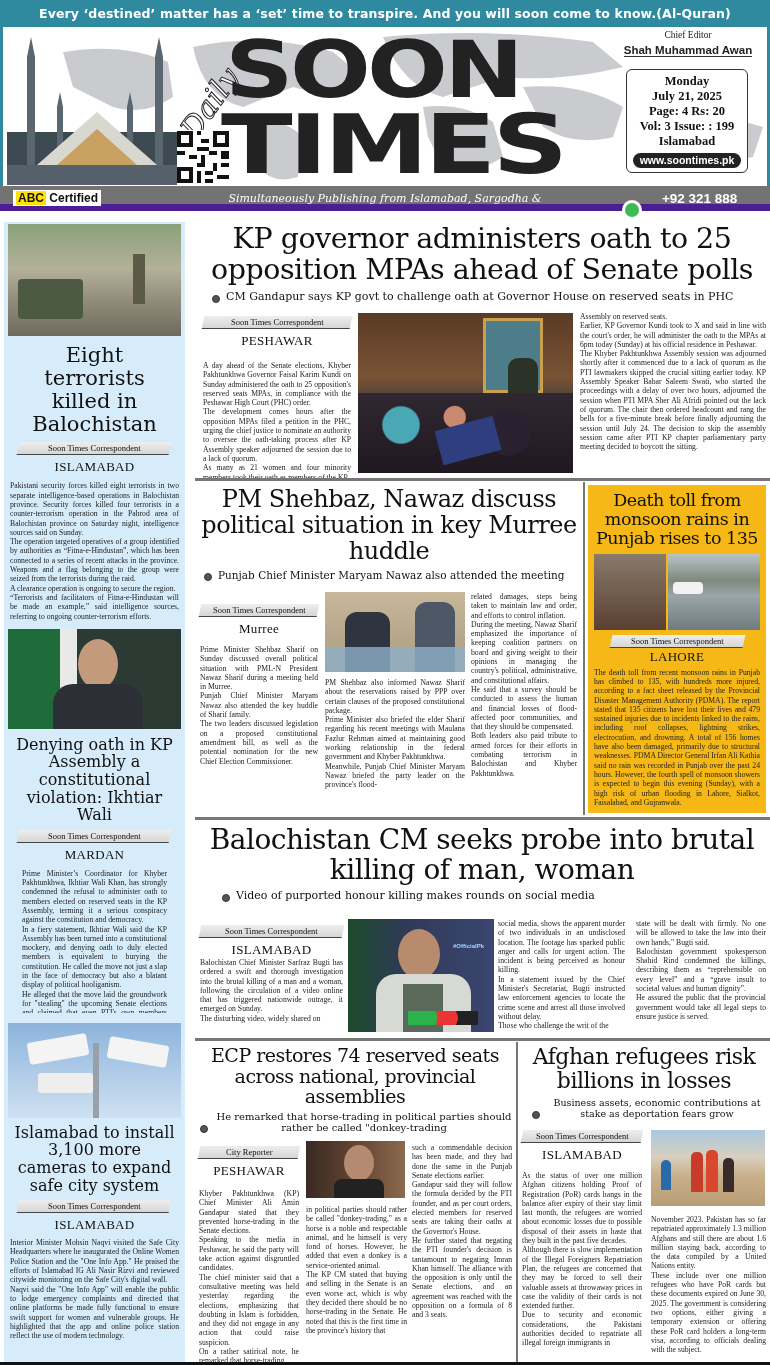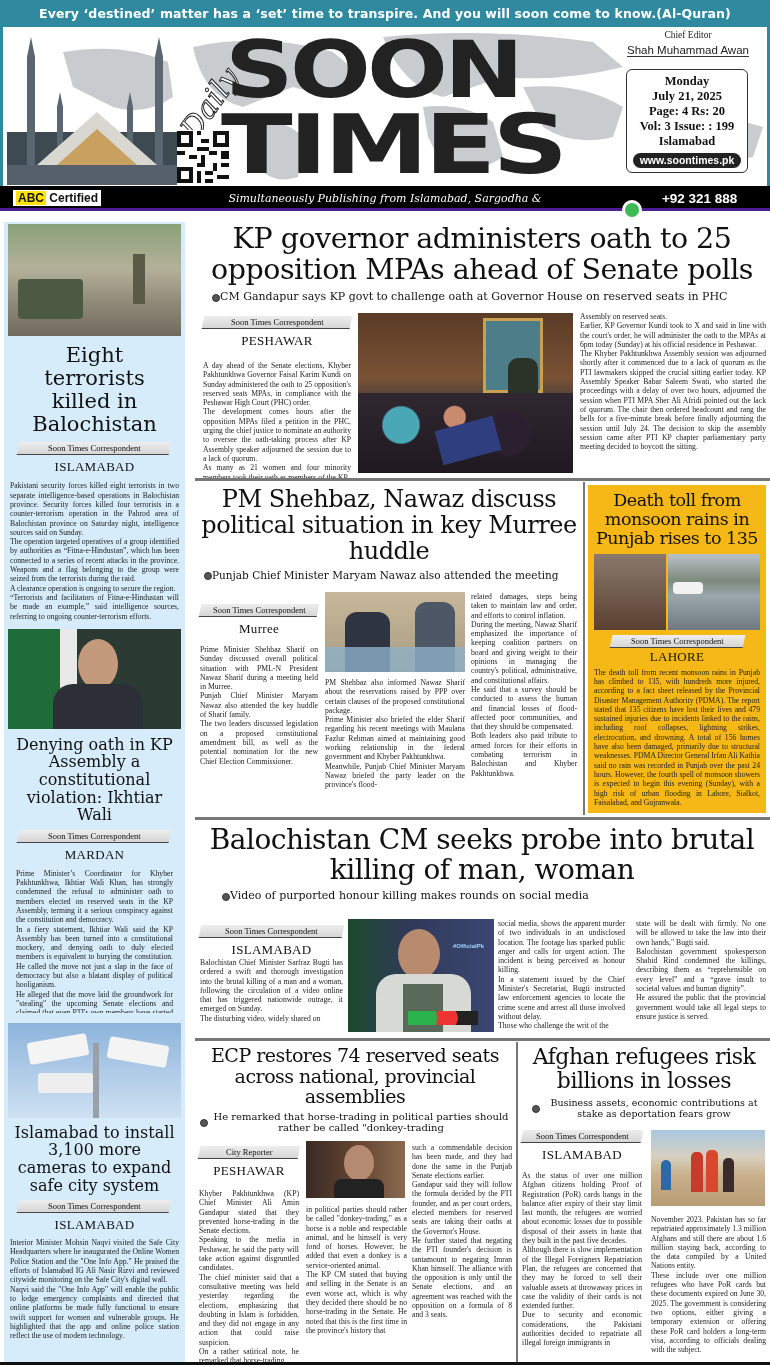--- a/index.html
+++ b/index.html
@@ -8,40 +8,40 @@
 .topbar{position:absolute;left:0;top:0;width:770px;height:27px;background:#2f8aa0;color:#fff;font-family:"DejaVu Sans",sans-serif;font-size:12.5px;font-weight:bold;text-align:center;line-height:27px;letter-spacing:0.1px}
 .masthead{position:absolute;left:0;top:27px;width:770px;height:159px;background:#fff;overflow:hidden;border-left:3px solid #2f8aa0;border-right:3px solid #2f8aa0}
 .mapbg{position:absolute;left:0;top:0;width:770px;height:159px}
 .mosque{position:absolute;left:4px;top:10px;width:170px;height:148px}
 .daily{position:absolute;left:172px;top:38px;font-family:"DejaVu Serif",serif;font-style:italic;font-size:30px;color:#fff;-webkit-text-stroke:1px #222;transform:rotate(-55deg);transform-origin:left top;top:98px;left:170px}
 .soon{position:absolute;left:222px;top:6px;font-family:"DejaVu Sans",sans-serif;font-weight:bold;font-size:78px;line-height:74px;color:#222;letter-spacing:-3px;transform:scaleX(1.22);transform-origin:left top}
 .times{position:absolute;left:218px;top:78px;font-family:"DejaVu Sans",sans-serif;font-weight:bold;font-size:82px;line-height:80px;color:#222;letter-spacing:-3px;transform:scaleX(1.28);transform-origin:left top}
 .qr{position:absolute;left:174px;top:103px;width:52px;height:54px;background:#fff}
 .editor{position:absolute;left:600px;top:3px;width:170px;text-align:center}
 .editor .lbl{font-size:9.5px;color:#222}
-.editor .name{font-family:"Liberation Sans",sans-serif;font-size:11.5px;font-weight:normal;color:#222;border-bottom:1px solid #333;display:inline-block}
+.editor .name{font-family:"Liberation Sans",sans-serif;font-size:11.5px;font-weight:bold;color:#222;border-bottom:1px solid #333;display:inline-block}
 .datebox{position:absolute;left:623px;top:42px;width:122px;height:104px;border:1.5px solid #333;border-radius:6px;background:#fff;text-align:center;font-weight:bold;font-size:12.5px;line-height:15px;padding-top:4px}
 .datebox .site{display:block;margin:4px 6px 0;background:#222;color:#fff;font-family:"Liberation Sans",sans-serif;font-size:10.5px;border-radius:8px;line-height:15px}
-.subbar{position:absolute;left:0;top:186px;width:770px;height:25px;background:#000000;border-bottom:3px solid #4c1d95}
+.subbar{position:absolute;left:0;top:186px;width:770px;height:25px;background:#737373;border-bottom:7px solid #4c1d95}
 .abc{position:absolute;left:13px;top:4px;height:16px;font-family:"Liberation Sans",sans-serif;font-size:12px;font-weight:bold;background:#fff;padding:0 3px;line-height:16px}
 .abc span{background:#ffe200;padding:0 2px}
 .simul{position:absolute;left:220px;top:0;width:330px;text-align:center;color:#fff;font-family:"DejaVu Serif",serif;font-style:italic;font-size:11px;line-height:25px}
 .phone{position:absolute;left:622px;top:2px;color:#fff;font-family:"Liberation Sans",sans-serif;font-size:13.5px;font-weight:bold;line-height:22px;display:flex;align-items:center;gap:20px}
 .wa{width:20px;height:20px;border-radius:50%;background:#fff;display:inline-flex;align-items:center;justify-content:center}
 .wa i{width:14px;height:14px;border-radius:50%;background:#3cba54;display:block}
 .leftcol{position:absolute;left:4px;top:222px;width:181px;height:1143px;background:#d6ecfa}
 .photo{position:relative;overflow:hidden}
 .lh{font-family:"DejaVu Serif",serif;text-align:center;color:#111;line-height:1.1}
 .byline{margin:6px auto 0;width:84%;height:13px;background:linear-gradient(#eee,#d6d6d6);border-bottom:1.5px solid #444;font-size:8.5px;text-align:center;line-height:13px;transform:skewX(-12deg)}
 .byline span{display:inline-block;transform:skewX(12deg)}
 .city{font-size:13px;text-align:center;margin-top:4px;letter-spacing:0.3px}
 .body{font-size:7.7px;line-height:9.3px;text-align:justify;color:#222}
 .body p{margin:0}
 .bigh{font-family:"DejaVu Serif",serif;text-align:center;color:#111;line-height:1.08;letter-spacing:-0.5px}
-.sub{font-family:"DejaVu Serif",serif;font-size:11px;color:#111;display:flex;align-items:center;}
+.sub{font-family:"DejaVu Serif",serif;font-size:11px;color:#111;display:flex;align-items:flex-end;gap:6px}
 .bullet{width:8px;height:8px;border-radius:50%;background:#555;flex:none;margin-top:3px;border:1px solid #333}
 .rule{position:absolute;height:3px;background:#777}
 .vrule{position:absolute;width:2px;background:#777}
 .yellow{position:absolute;left:588px;top:485px;width:178px;height:328px;background:#f5b816;padding:6px 6px}
 </style>
 </head>
 <body>
 
 <div class="topbar">Every ‘destined’ matter has a ‘set’ time to transpire. And you will soon come to know.(Al-Quran)</div>
 
@@ -111,21 +111,21 @@
       <p>A clearance operation is ongoing to secure the region.</p>
       <p>“Terrorists and facilitators of Fitna-e-Hindustan will be made an example,” said intelligence sources, referring to ongoing counter-terrorism efforts.</p>
   </div>
   <div class="photo" style="margin:8px 4px 0;height:100px;background:linear-gradient(90deg,#1f6b3a 0%,#1f6b3a 30%,#e9e9e9 30%,#e9e9e9 40%,#2b3b33 40%,#2b3b33 100%)">
     <div style="position:absolute;left:70px;top:10px;width:40px;height:50px;border-radius:50%;background:#c49a7c"></div>
     <div style="position:absolute;left:45px;top:55px;width:90px;height:45px;background:#2c2f36;border-radius:20px 20px 0 0"></div>
   </div>
   <div class="lh" style="font-size:16px;margin-top:7px;padding:0 6px">Denying oath in KP Assembly a constitutional violation: Ikhtiar Wali</div>
   <div class="byline"><span>Soon Times Correspondent</span></div>
   <div class="city">MARDAN</div>
-  <div class="body" style="padding:6px 12px 0;height:150px;overflow:hidden">
+  <div class="body" style="padding:6px 18px 0;height:150px;overflow:hidden">
     <p>Prime Minister’s Coordinator for Khyber Pakhtunkhwa, Ikhtiar Wali Khan, has strongly condemned the refusal to administer oath to members elected on reserved seats in the KP Assembly, terming it a serious conspiracy against the constitution and democracy.</p>
       <p>In a fiery statement, Ikhtiar Wali said the KP Assembly has been turned into a constitutional mockery, and denying oath to duly elected members is equivalent to burying the constitution. He called the move not just a slap in the face of democracy but also a blatant display of political hooliganism.</p>
       <p>He alleged that the move laid the groundwork for "stealing" the upcoming Senate elections and claimed that even PTI's own members have started abandoning the party. Yet, the successful candidates on reserved seats are being blocked from taking oath to manipulate the Senate election outcome.</p>
   </div>
   <div class="photo" style="margin:10px 4px 0;height:95px;background:linear-gradient(#8db4dc,#cfe1f2)">
     <div style="position:absolute;left:85px;top:20px;width:6px;height:75px;background:#9aa0a8"></div>
     <div style="position:absolute;left:20px;top:15px;width:60px;height:22px;background:#f4f4f4;border-radius:3px;transform:rotate(-10deg)"></div>
     <div style="position:absolute;left:100px;top:18px;width:60px;height:22px;background:#f4f4f4;border-radius:3px;transform:rotate(10deg)"></div>
     <div style="position:absolute;left:30px;top:50px;width:55px;height:20px;background:#eee;border-radius:3px"></div>
   </div>

